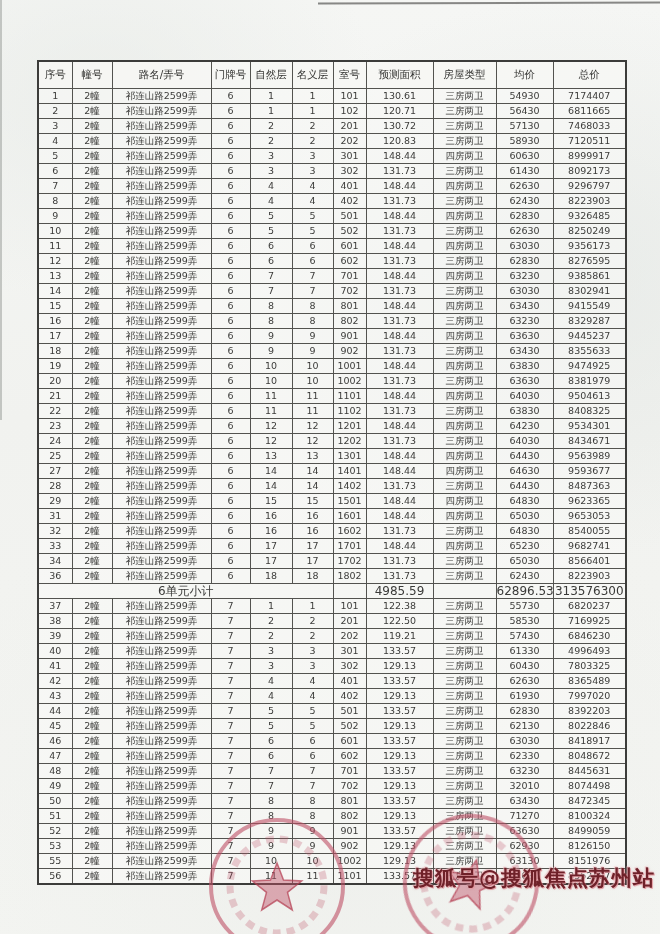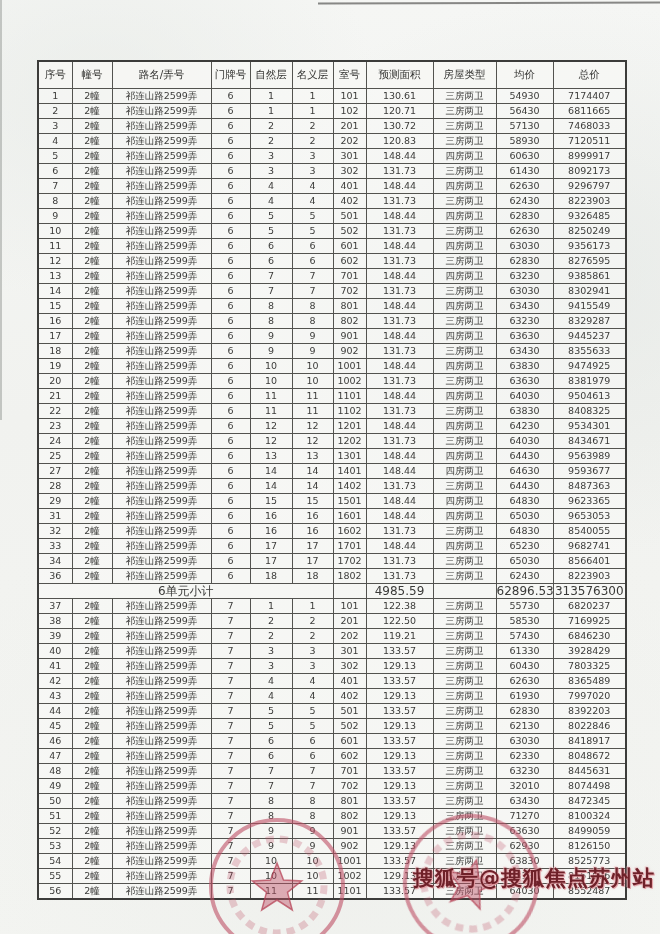--- a/index.html
+++ b/index.html
@@ -579,21 +579,21 @@
           <td>40</td>
           <td>2幢</td>
           <td>祁连山路2599弄</td>
           <td>7</td>
           <td>3</td>
           <td>3</td>
           <td>301</td>
           <td>133.57</td>
           <td>三房两卫</td>
           <td>61330</td>
-          <td>3928429</td>
+          <td>4996493</td>
         </tr>
         <tr>
           <td>41</td>
           <td>2幢</td>
           <td>祁连山路2599弄</td>
           <td>7</td>
           <td>3</td>
           <td>3</td>
           <td>302</td>
           <td>129.13</td>
@@ -749,33 +749,20 @@
           <td>2幢</td>
           <td>祁连山路2599弄</td>
           <td>7</td>
           <td>9</td>
           <td>9</td>
           <td>902</td>
           <td>129.13</td>
           <td>三房两卫</td>
           <td>62930</td>
           <td>8126150</td>
-        </tr>
-        <tr>
-          <td>54</td>
-          <td>2幢</td>
-          <td>祁连山路2599弄</td>
-          <td>7</td>
-          <td>10</td>
-          <td>10</td>
-          <td>1001</td>
-          <td>133.57</td>
-          <td>三房两卫</td>
-          <td>63830</td>
-          <td>8525773</td>
         </tr>
         <tr>
           <td>55</td>
           <td>2幢</td>
           <td>祁连山路2599弄</td>
           <td>7</td>
           <td>10</td>
           <td>10</td>
           <td>1002</td>
           <td>129.13</td>

